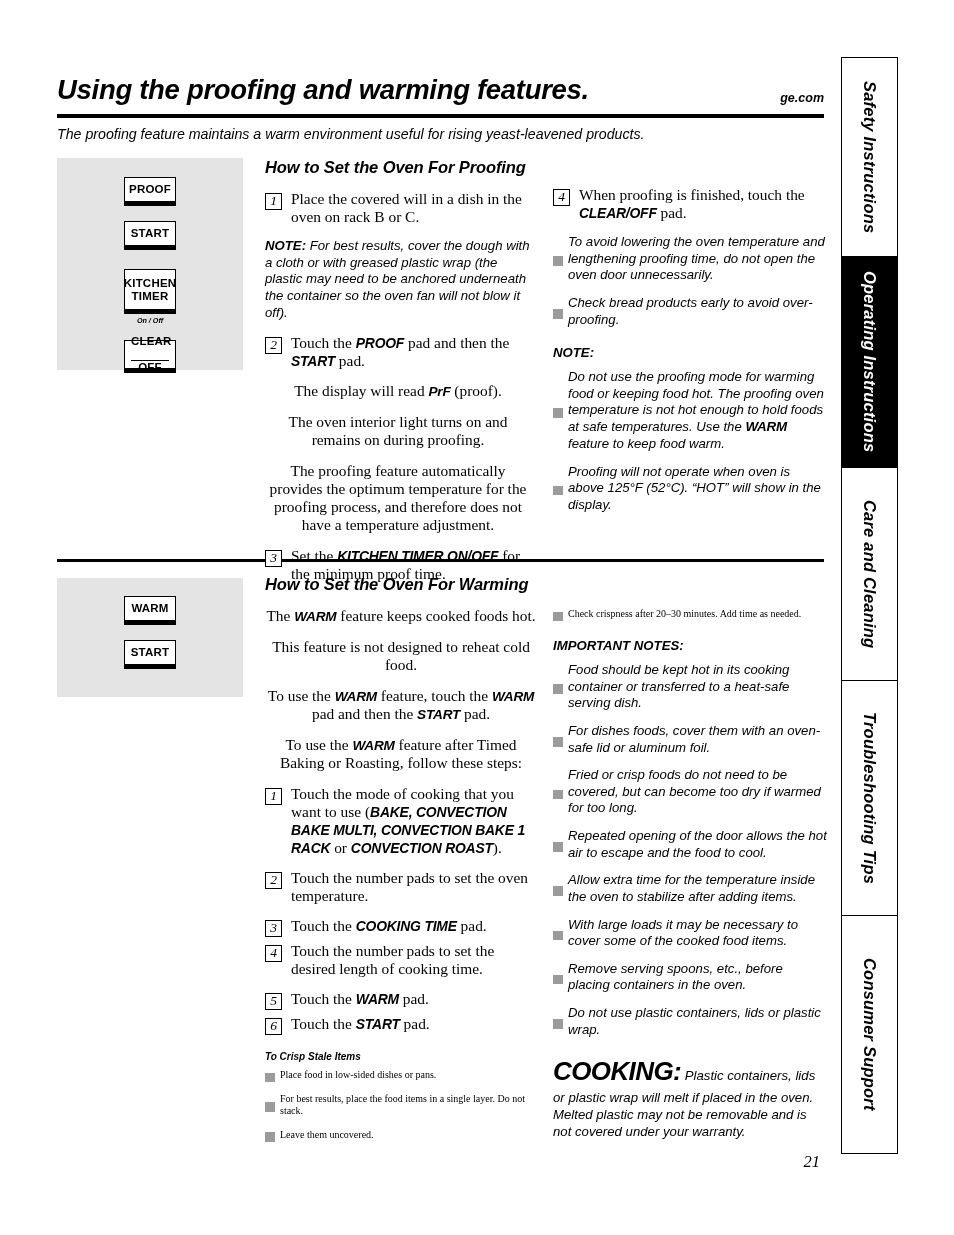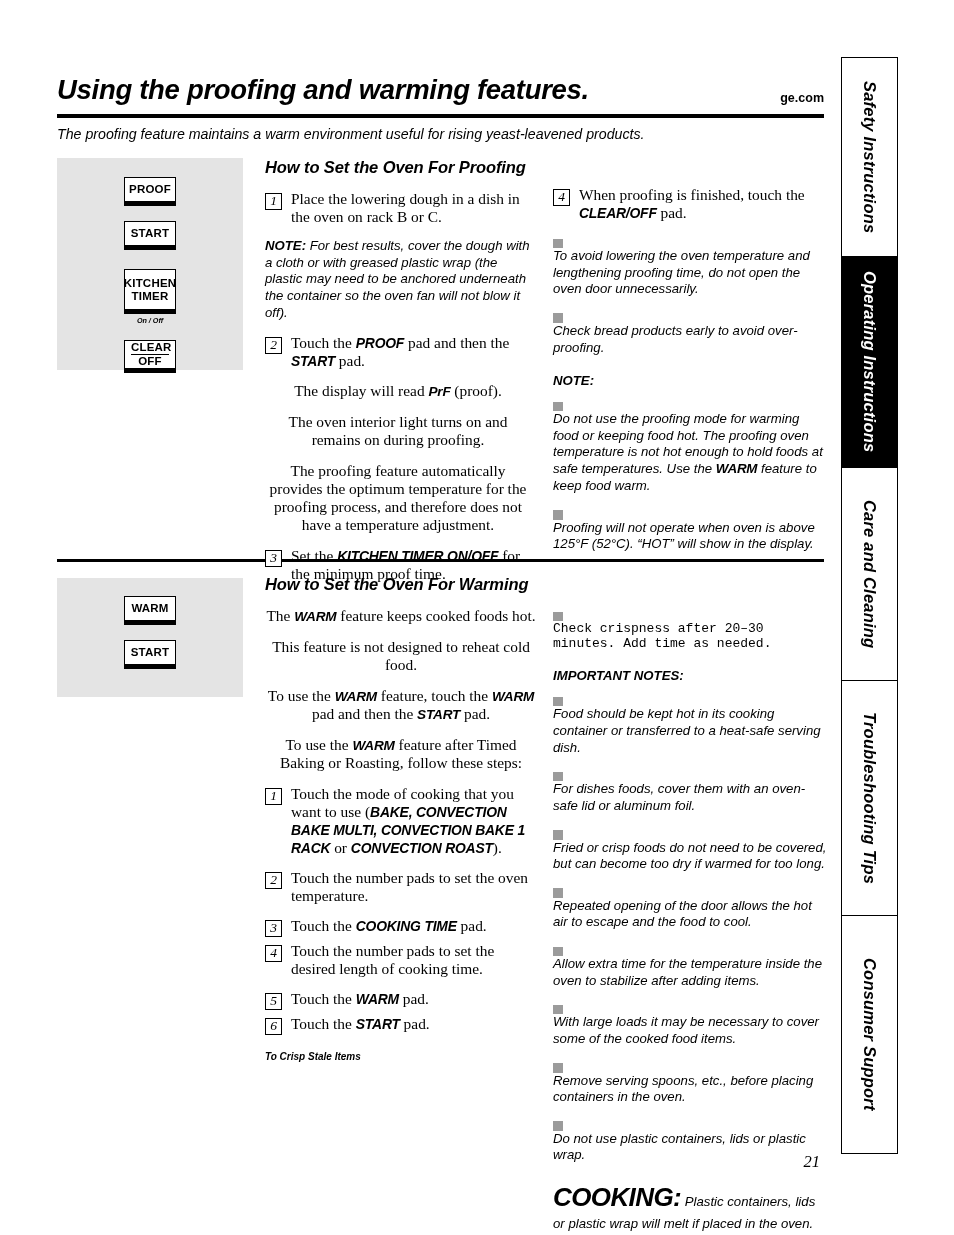--- a/index.html
+++ b/index.html
@@ -72,20 +72,21 @@
     white-space: nowrap;
   }
   .brand-url {
     position: absolute;
     left: 700px;
     top: 91px;
     width: 124px;
     text-align: right;
     font-family: "Liberation Sans", sans-serif;
     font-weight: bold;
+    font-style: italic;
     font-size: 12.5px;
   }
   .rule-top {
     position: absolute;
     left: 57px;
     top: 114px;
     width: 767px;
     height: 4px;
     background: #000;
   }
@@ -148,21 +149,21 @@
     box-sizing: border-box;
     color: #000;
   }
   .pad-1line { width: 52px; height: 29px; }
   .pad-2line { width: 52px; height: 45px; }
   .pad-clear { width: 52px; height: 33px; }
   .pad-clear .top-half {
     border-bottom: 1.6px solid #000;
     width: 38px;
     text-align: center;
-    padding-bottom: 1px;
+    padding-bottom: 13px;
   }
   .pad-sub {
     font-family: "Liberation Sans", sans-serif;
     font-weight: bold;
     font-style: italic;
     font-size: 7.2px;
     margin-top: 1.5px;
   }
   .pad-gap-14 { height: 15px; }
   .pad-gap-18 { height: 19px; }
@@ -231,43 +232,42 @@
     font-family: "Liberation Serif", serif;
     font-size: 15.4px;
     line-height: 1.17;
   }
 
   
   .bullet-list { margin: 0; padding: 0; list-style: none; }
   .bullet {
     display: flex;
     margin: 0 0 11px 0;
-    align-items: flex-start;
-    flex-direction: column;
+    align-items: center;
   }
   .bullet:last-child { margin-bottom: 0; }
   .bullet-mark {
     flex: 0 0 auto;
     width: 9.5px;
     height: 9.5px;
     background: #9b9b9b;
     margin-top: 4.5px;
     margin-right: 5.5px;
   }
   .bullet-text { flex: 1 1 auto; }
 
   .italic-sans {
     font-family: "Liberation Sans", sans-serif;
     font-style: italic;
     font-size: 13.2px;
     line-height: 1.26;
   }
   .serif-body {
-    font-family: Liberation Mono, monospace;
-    font-size: 13px;
+    font-family: Liberation Serif, serif;
+    font-size: 10px;
     line-height: 1.17;
   }
 
   .note-label {
     font-family: "Liberation Sans", sans-serif;
     font-weight: bold;
     font-style: italic;
     font-size: 13.2px;
   }
   p.note-para {
@@ -359,21 +359,21 @@
         </div>
       </div>
     </div>
   </div>
 
   <div class="col" id="col-proof-left">
     <h2 class="sec-head">How to Set the Oven For Proofing</h2>
 
     <div class="step">
       <div class="step-num">1</div>
-      <div class="step-text">Place the lowering dough in a dish in the oven on rack B or C.</div>
+      <div class="step-text">Place the covered will in a dish in the oven on rack B or C.</div>
     </div>
 
     <p class="note-para"><span class="note-label">NOTE:</span><span> For best results, cover the dough with a cloth or with greased plastic wrap (the plastic may need to be anchored underneath the container so the oven fan will not blow it off).</span></p>
 
     <div class="step">
       <div class="step-num">2</div>
       <div class="step-text"><span>Touch the </span><b class="padname">PROOF</b><span> pad and then the </span><b class="padname">START</b><span> pad.</span></div>
     </div>
 
     <p class="body"><span>The display will read </span><b class="padname">PrF</b><span> (proof).</span></p>
@@ -467,20 +467,34 @@
       <div class="step-text"><span>Touch the </span><b class="padname">WARM</b><span> pad.</span></div>
     </div>
 
     <div class="step">
       <div class="step-num">6</div>
       <div class="step-text"><span>Touch the </span><b class="padname">START</b><span> pad.</span></div>
     </div>
 
     <h3 class="sub-head tight">To Crisp Stale Items</h3>
 
+    <ul class="bullet-list">
+      <li class="bullet">
+        <span class="bullet-mark"></span>
+        <span class="bullet-text serif-body">Place food in low-sided dishes or pans.</span>
+      </li>
+      <li class="bullet">
+        <span class="bullet-mark"></span>
+        <span class="bullet-text serif-body">For best results, place the food items in a single layer. Do not stack.</span>
+      </li>
+      <li class="bullet">
+        <span class="bullet-mark"></span>
+        <span class="bullet-text serif-body">Leave them uncovered.</span>
+      </li>
+    </ul>
   </div>
 
   <div class="col" id="col-warm-right">
     <ul class="bullet-list">
       <li class="bullet">
         <span class="bullet-mark"></span>
         <span class="bullet-text serif-body">Check crispness after 20–30 minutes. Add time as needed.</span>
       </li>
     </ul>
 

